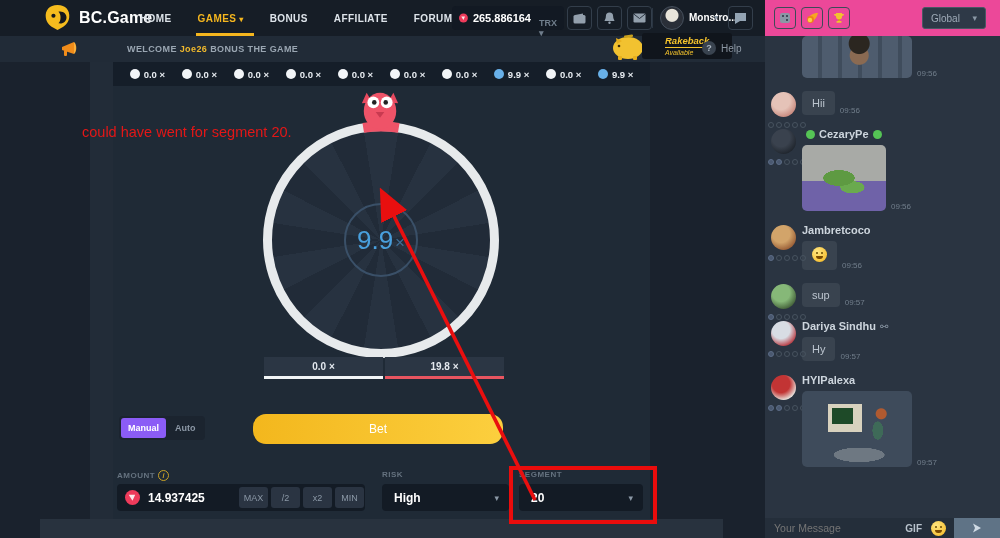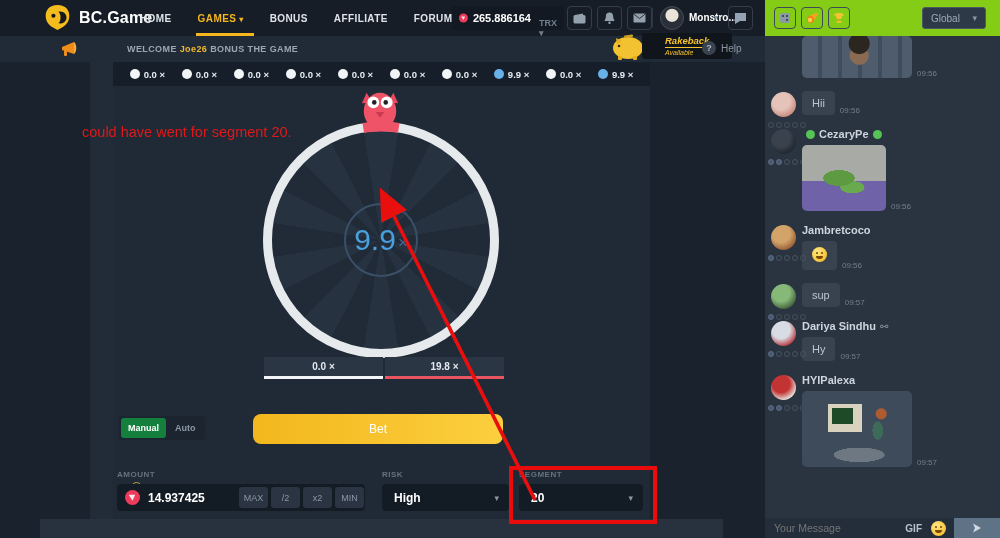--- a/index.html
+++ b/index.html
@@ -23,21 +23,21 @@
   .icon-btn{position:absolute;top:6px;width:25px;height:24px;border:1px solid #333e4b;border-radius:4px;
             display:flex;align-items:center;justify-content:center;box-sizing:border-box;cursor:pointer;}
   .hdr-divider{position:absolute;left:652px;top:8px;width:1px;height:20px;background:#2a3542;}
   .user-avatar{position:absolute;left:660px;top:6px;width:24px;height:24px;border-radius:50%;
                background:radial-gradient(circle at 50% 38%,#e8e4da 0 6px,#2a2f38 7px);border:1px solid #454f5c;box-sizing:border-box;}
   .user-name{position:absolute;left:689px;top:12px;font-size:10px;font-weight:bold;color:#fff;}
   .user-caret{position:absolute;left:714px;top:13px;font-size:8px;color:#8b98a6;}
   #chat-toggle{left:728px;}
 
   
-  #chat-header{position:absolute;left:765px;top:0;width:235px;height:36px;background:#84cc16;}
+  #chat-header{position:absolute;left:765px;top:0;width:235px;height:36px;background:#ec4899;}
   .side-btn{position:absolute;top:7px;width:22px;height:22px;border:1px solid #3e4a58;border-radius:4px;
             display:flex;align-items:center;justify-content:center;box-sizing:border-box;cursor:pointer;}
   .global-dd{position:absolute;left:157px;top:7px;width:64px;height:22px;border:1px solid #4a5764;border-radius:3px;
              display:flex;align-items:center;justify-content:space-between;padding:0 8px;box-sizing:border-box;
              color:#9fabb8;font-size:10px;cursor:pointer;background:#2e3947;}
 
   
   #welcome{position:absolute;left:0;top:36px;width:765px;height:26px;background:#212b37;}
   .welcome-txt{position:absolute;left:127px;top:8px;font-size:9px;font-weight:bold;letter-spacing:.4px;color:#9aa6b2;}
   .welcome-txt .uname{color:#f0b92d;}
@@ -57,36 +57,36 @@
            display:flex;align-items:center;justify-content:space-evenly;}
   .chip{display:flex;align-items:center;gap:4px;font-size:9.5px;font-weight:bold;color:#e8edf2;cursor:pointer;}
   .chip .dot{width:10px;height:10px;border-radius:50%;background:#f2f5f8;}
   .chip.hot .dot{background:#68b0e8;}
 
   #wheel-ring{position:absolute;left:263px;top:122px;width:218px;height:218px;border:9px solid #e7eaec;border-radius:50%;
               background:repeating-conic-gradient(from -9deg,#273240 0deg 18deg,#212b38 18deg 36deg);}
   #wheel-arc{position:absolute;left:263px;top:122px;pointer-events:none;}
   #wheel-center{position:absolute;left:344px;top:203px;width:70px;height:70px;border:2px solid #3a5068;border-radius:50%;
                 display:flex;align-items:center;justify-content:center;}
-  .mult-big{font-size:30px;color:#49a0de;}
+  .mult-big{font-size:26px;color:#49a0de;}
   .mult-x{font-size:17px;color:#3e6d95;margin-left:2px;margin-top:5px;}
   #owl{position:absolute;left:357px;top:90px;}
 
   #result-tabs{position:absolute;left:264px;top:357px;width:240px;display:flex;gap:2px;}
   .rtab{flex:1;height:19px;background:#2b3644;display:flex;align-items:center;justify-content:center;
         font-size:10px;font-weight:bold;color:#e3e8ee;cursor:pointer;}
   .rtab.white{border-bottom:3px solid #f2f5f7;}
   .rtab.red{border-bottom:3px solid #e85560;}
 
   #mode-toggle{position:absolute;left:119px;top:416px;height:24px;background:#1b242f;border-radius:4px;
                display:flex;align-items:center;padding:2px;box-sizing:border-box;gap:2px;}
-  .mode-manual{background:#15803d;color:#fff;border-radius:3px;padding:0 7px;height:20px;display:flex;align-items:center;
+  .mode-manual{background:#8b5cf6;color:#fff;border-radius:3px;padding:0 7px;height:20px;display:flex;align-items:center;
                font-size:9px;font-weight:bold;cursor:pointer;}
   .mode-auto{color:#8b97a5;font-size:9px;font-weight:bold;padding:0 7px;cursor:pointer;}
-  #bet-btn{position:absolute;left:253px;top:414px;width:250px;height:30px;border-radius:8px;
+  #bet-btn{position:absolute;left:253px;top:414px;width:250px;height:30px;border-radius:13px;
            background:linear-gradient(90deg,#f3b71d,#fccf3e);color:#fff;font-size:12px;
            display:flex;align-items:center;justify-content:center;cursor:pointer;}
 
   .field-label{position:absolute;font-size:8px;font-weight:bold;color:#65727f;letter-spacing:.5px;display:flex;align-items:center;gap:3px;}
   .info-dot{width:9px;height:9px;border-radius:50%;border:1px solid #c9a227;color:#c9a227;font-size:7px;
             display:flex;align-items:center;justify-content:center;font-style:italic;}
   .fbox{position:absolute;background:#131b25;border-radius:4px;display:flex;align-items:center;box-sizing:border-box;}
   #amount-box{left:117px;top:484px;width:248px;height:27px;padding-left:8px;}
   #amount-box input{background:transparent;border:none;outline:none;color:#fff;font-size:12px;font-weight:bold;width:86px;
                     font-family:"Liberation Sans",sans-serif;margin-left:6px;}
@@ -336,21 +336,21 @@
   <div class="rtab white">0.0 ×</div>
   <div class="rtab red">19.8 ×</div>
 </div>
 
 <div id="mode-toggle">
   <div class="mode-manual">Manual</div>
   <div class="mode-auto">Auto</div>
 </div>
 <div id="bet-btn">Bet</div>
 
-<div class="field-label" style="left:117px;top:470px;flex-direction:column;">
+<div class="field-label" style="left:117px;top:470px;">
   <span>AMOUNT</span>
     <span class="info-dot">i</span>
 </div>
 <div class="fbox" id="amount-box">
   <svg width="15" height="15" viewBox="0 0 14 14">
     <circle cx="7" cy="7" r="7" fill="#ee3b5b"></circle>
       <path d="M3.5 4.5 L9.5 4.5 L7 10 Z" fill="#fbe9ec"></path>
   </svg>
   <input value="14.937425" style="">
   <div class="mini">MAX</div>

